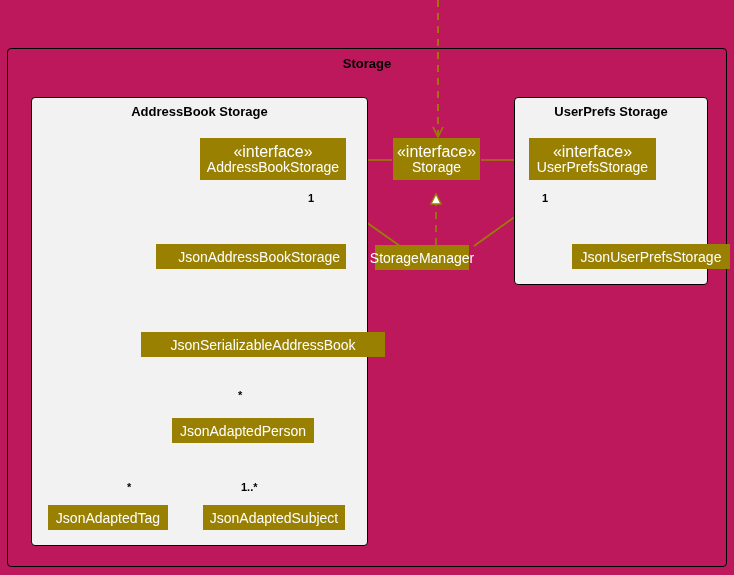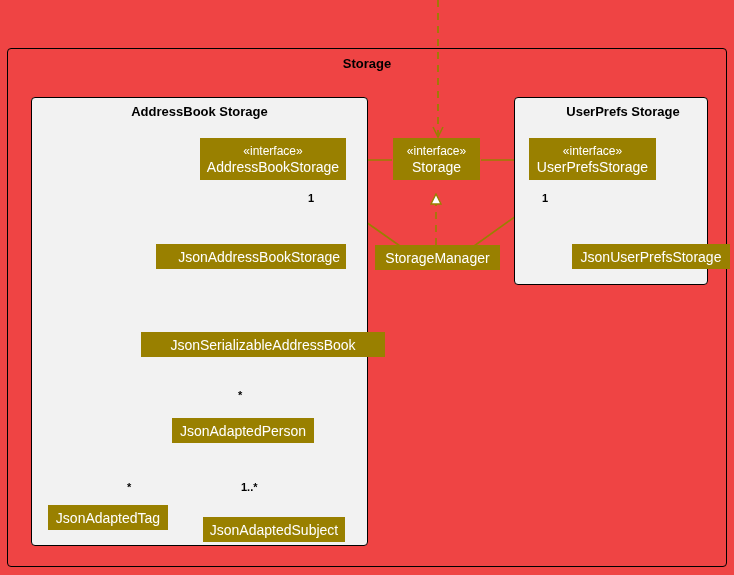--- a/index.html
+++ b/index.html
@@ -7,21 +7,21 @@
     padding: 0;
     background: #ffffff;
   }
   body {
     font-family: "Liberation Sans", sans-serif;
   }
   #canvas {
     position: relative;
     width: 734px;
     height: 575px;
-    background: #ef4444;
+    background: #be185d;
     overflow: hidden;
   }
   #edges {
     position: absolute;
     left: 0;
     top: 0;
     width: 734px;
     height: 575px;
     pointer-events: none;
   }
@@ -54,21 +54,21 @@
     flex-direction: column;
     align-items: center;
     justify-content: center;
     font-size: 12.5px;
     line-height: 15px;
     white-space: nowrap;
     text-align: center;
     padding: 2px 6px;
   }
   .uml-class .stereotype {
-    font-size: 12px;
+    font-size: 16px;
     line-height: 15px;
   }
   .uml-class .cname {
     font-size: 14px;
     line-height: 16px;
   }
   .mult {
     position: absolute;
     font-size: 11px;
     font-weight: bold;
@@ -146,62 +146,62 @@
   <div class="package" style="left:7px; top:48px; width:720px; height:519px;">
   </div>
   <div class="package-title" style="left:7px; width:720px; top:56px;">Storage</div>
 
   <div class="package shaded" style="left:31px; top:97px; width:337px; height:449px;">
   </div>
   <div class="package-title" style="left:31px; width:337px; top:104px;">AddressBook Storage</div>
 
   <div class="package shaded" style="left:514px; top:97px; width:194px; height:188px;">
   </div>
-  <div class="package-title" style="left:514px; width:194px; top:104px;margin-left:12px;">UserPrefs Storage</div>
+  <div class="package-title" style="left:514px; width:194px; top:104px;">UserPrefs Storage</div>
 
   <div class="uml-class" style="left:200px; top:138px; width:146px; height:42px;">
     <span class="stereotype">«interface»</span>
     <span class="cname">AddressBookStorage</span>
   </div>
 
   <div class="uml-class" style="left:393px; top:138px; width:87px; height:42px;">
     <span class="stereotype">«interface»</span>
     <span class="cname">Storage</span>
   </div>
 
   <div class="uml-class" style="left:529px; top:138px; width:127px; height:42px;">
     <span class="stereotype">«interface»</span>
     <span class="cname">UserPrefsStorage</span>
   </div>
 
   <div class="uml-class" style="left:156px; top:244px; width:190px; height:25px;align-items:flex-end;">
     <span class="cname">JsonAddressBookStorage</span>
   </div>
 
-  <div class="uml-class" style="left:375px; top:245px; width:125px; height:25px;">
+  <div class="uml-class" style="left:375px; top:245px; width:94px; height:25px;">
     <span class="cname">StorageManager</span>
   </div>
 
   <div class="uml-class" style="left:527px; top:244px; width:158px; height:25px;margin-left:45px;">
     <span class="cname">JsonUserPrefsStorage</span>
   </div>
 
   <div class="uml-class" style="left:141px; top:332px; width:244px; height:25px;">
     <span class="cname">JsonSerializableAddressBook</span>
   </div>
 
   <div class="uml-class" style="left:172px; top:418px; width:142px; height:25px;">
     <span class="cname">JsonAdaptedPerson</span>
   </div>
 
   <div class="uml-class" style="left:48px; top:505px; width:120px; height:25px;">
     <span class="cname">JsonAdaptedTag</span>
   </div>
 
-  <div class="uml-class" style="left:203px; top:505px; width:142px; height:25px;margin-top:12px;">
+  <div class="uml-class" style="left:203px; top:505px; width:142px; height:25px;">
     <span class="cname">JsonAdaptedSubject</span>
   </div>
 
   <div class="mult" style="left:308px; top:192px;">1</div>
   <div class="mult" style="left:542px; top:192px;">1</div>
   <div class="mult" style="left:238px; top:389px;">*</div>
   <div class="mult" style="left:127px; top:481px;">*</div>
   <div class="mult" style="left:241px; top:481px;">1..*</div>
 
 </div>

